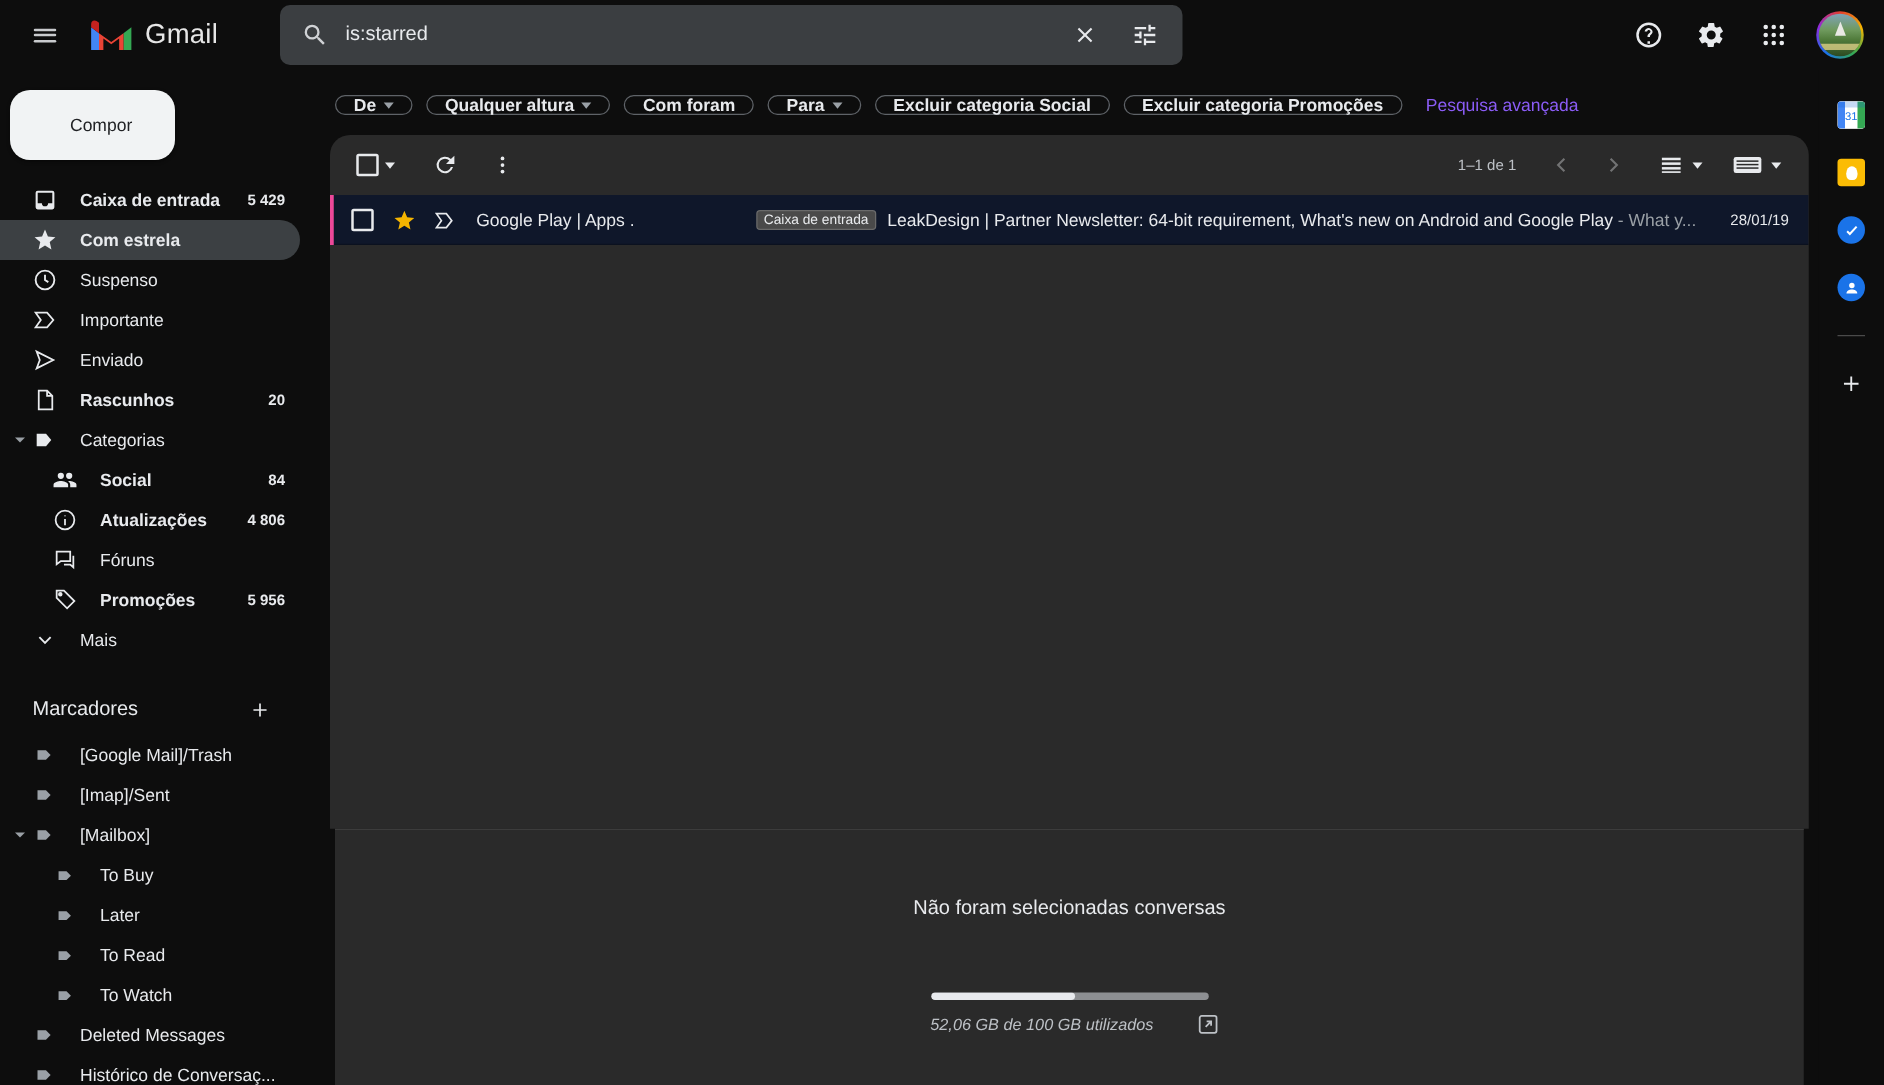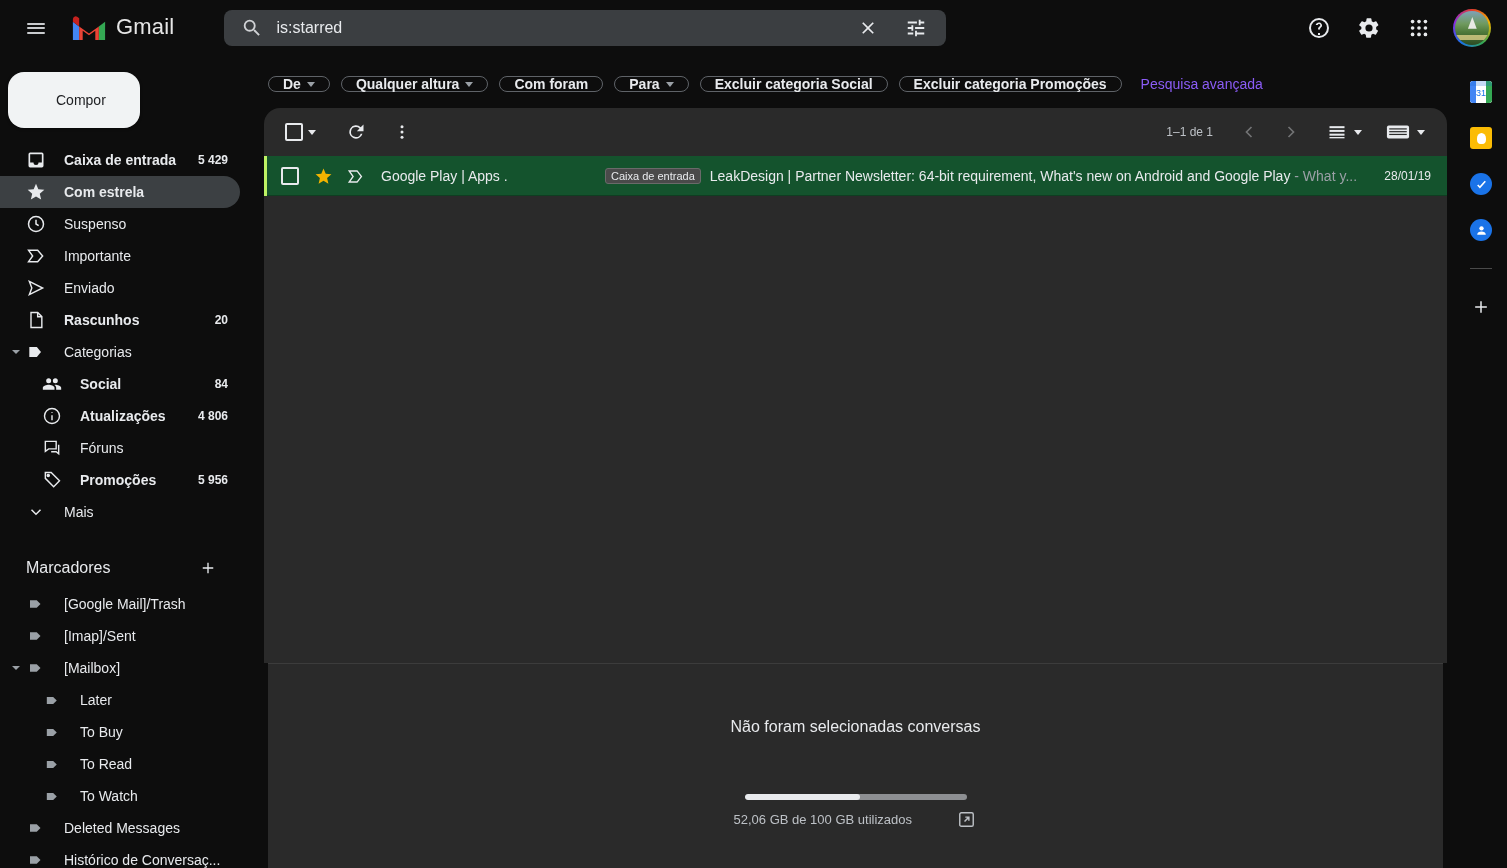--- a/index.html
+++ b/index.html
@@ -18,21 +18,21 @@
     background: #0d0d0d; padding: 0 16px 0 12px;
   }
   .hamburger { width: 48px; height: 48px; display: flex; align-items: center; justify-content: center; cursor: pointer; border-radius: 50%; }
   .hamburger span { display: block; width: 18px; height: 2px; background: #c9cbce; margin: 2.5px 0; border-radius: 1px; }
   .brand { display: flex; align-items: flex-start; gap: 8px; margin-left: 10px; }
   .brand-mark { width: 38px; height: 28px; }
   .brand-text { font-size: 22px; color: #e6e6e6; letter-spacing: .2px; }
 
   .searchwrap { margin-left: 50px; flex: 0 0 auto; width: 722px; position: relative; }
   .searchbar {
-    height: 36px; background: #3b3e41; border-radius: 8px;
+    height: 48px; background: #3b3e41; border-radius: 8px;
     display: flex; align-items: center; padding: 0 6px 0 4px;
   }
   .sicon { width: 48px; height: 48px; display: flex; align-items: center; justify-content: center; flex: 0 0 48px; cursor: pointer; border-radius: 50%; }
   .searchinput {
     flex: 1; background: transparent; border: none; outline: none;
     color: #e8eaed; font-size: 16px; font-family: "Liberation Sans", sans-serif;
   }
   .topright { margin-left: auto; display: flex; align-items: center; gap: 6px; }
   .ticon { width: 44px; height: 44px; border-radius: 50%; display: flex; align-items: center; justify-content: center; cursor: pointer; }
   .avatar {
@@ -112,21 +112,21 @@
   .cbox { width: 18px; height: 18px; border: 2px solid #e8eaed; border-radius: 2px; }
   .mini-caret { width: 0; height: 0; border-left: 4px solid transparent; border-right: 4px solid transparent; border-top: 5px solid #e8eaed; margin-left: 4px; }
   .toolsright { margin-left: auto; display: flex; align-items: center; gap: 2px; }
   .pagecount { font-size: 12px; color: #bdc1c6; margin-right: 14px; }
   .arrowbtn { width: 40px; height: 40px; border-radius: 50%; display: flex; align-items: center; justify-content: center; cursor: pointer; opacity: .38; }
   .iconcaret { display: flex; align-items: center; gap: 3px; padding: 0 6px 0 2px; cursor: pointer; }
 
   .rows { flex: 1; overflow: hidden; }
   .row {
     display: flex; align-items: center; height: 40px; padding: 0 16px 0 14px;
-    background: #14532d; cursor: pointer; border-left: 3px solid #bef264;
+    background: #0f172a; cursor: pointer; border-left: 3px solid #ec4899;
     box-shadow: inset 0 -1px 0 rgba(0,0,0,.25);
   }
   .row .cbx { width: 18px; height: 18px; border: 2px solid #e8eaed; border-radius: 2px; margin-right: 14px; flex: 0 0 18px; }
   .star { width: 20px; height: 20px; margin-right: 12px; display: flex; align-items: center; justify-content: center; }
   .impt { width: 20px; height: 20px; margin-right: 16px; display: flex; align-items: center; justify-content: center; }
   .sender { width: 224px; font-size: 14px; color: #e8eaed; white-space: nowrap; overflow: hidden; text-overflow: ellipsis; flex: 0 0 224px; }
   .subjwrap { display: flex; align-items: center; gap: 9px; flex: 1; min-width: 0; }
   .labelchip {
     font-size: 11px; color: #e8eaed; border: 1px solid #6a6a6a; background: #4a4a4a;
     border-radius: 3px; padding: 1px 5px; white-space: nowrap; flex: 0 0 auto;
@@ -138,21 +138,21 @@
   .footerpane {
     margin: 0 12px; background: #2a2a2a; flex: 0 0 205px;
     border-top: 1px solid #3c3c3c; display: flex; flex-direction: column;
     align-items: center; justify-content: flex-start; padding-top: 54px;
   }
   .noconv { font-size: 16px; color: #e8eaed; }
   .storagewrap { margin-top: 58px; display: flex; flex-direction: column; align-items: center; }
   .bar { width: 222px; height: 6px; border-radius: 3px; background: #8d8f92; overflow: hidden; }
   .barfill { height: 100%; background: #e8eaed; border-radius: 3px; }
   .storagerow { display: flex; align-items: center; gap: 22px; margin-top: 8px; }
-  .storagetext { font-size: 13px; color: #bdc1c6; text-align: left; width: 200px; line-height: 17px; }
+  .storagetext { font-size: 13px; color: #bdc1c6; text-align: center; width: 200px; line-height: 17px; font-style: italic; }
   .extlink { width: 22px; height: 22px; display: flex; align-items: center; justify-content: center; cursor: pointer; }
 
   
   .rail {
     width: 52px; min-width: 52px; background: #0d0d0d;
     display: flex; flex-direction: column; align-items: center; padding-top: 24px; gap: 22px;
   }
   .railicon { width: 24px; height: 24px; cursor: pointer; display: flex; align-items: center; justify-content: center; }
   .raildiv { width: 22px; height: 1px; background: #4a4a4a; margin: 4px 0; }
   .cal { width: 22px; height: 22px; border-radius: 3px; background: #fff; position: relative; overflow: hidden; }
@@ -421,29 +421,29 @@
               </svg>
             </span>
           <span class="lbl">[Mailbox]</span>
         </div>
         <div class="navitem sub">
           <span class="ic">
               <svg width="17" height="17" viewBox="0 0 24 24" fill="#9aa0a6">
                 <path d="M4 7h9l5 5-5 5H4z"></path>
               </svg>
             </span>
+          <span class="lbl">To Buy</span>
+        </div>
+        <div class="navitem sub">
+          <span class="ic">
+              <svg width="17" height="17" viewBox="0 0 24 24" fill="#9aa0a6">
+                <path d="M4 7h9l5 5-5 5H4z"></path>
+              </svg>
+            </span>
           <span class="lbl">Later</span>
-        </div>
-        <div class="navitem sub">
-          <span class="ic">
-              <svg width="17" height="17" viewBox="0 0 24 24" fill="#9aa0a6">
-                <path d="M4 7h9l5 5-5 5H4z"></path>
-              </svg>
-            </span>
-          <span class="lbl">To Buy</span>
         </div>
         <div class="navitem sub">
           <span class="ic">
               <svg width="17" height="17" viewBox="0 0 24 24" fill="#9aa0a6">
                 <path d="M4 7h9l5 5-5 5H4z"></path>
               </svg>
             </span>
           <span class="lbl">To Read</span>
         </div>
         <div class="navitem sub">

